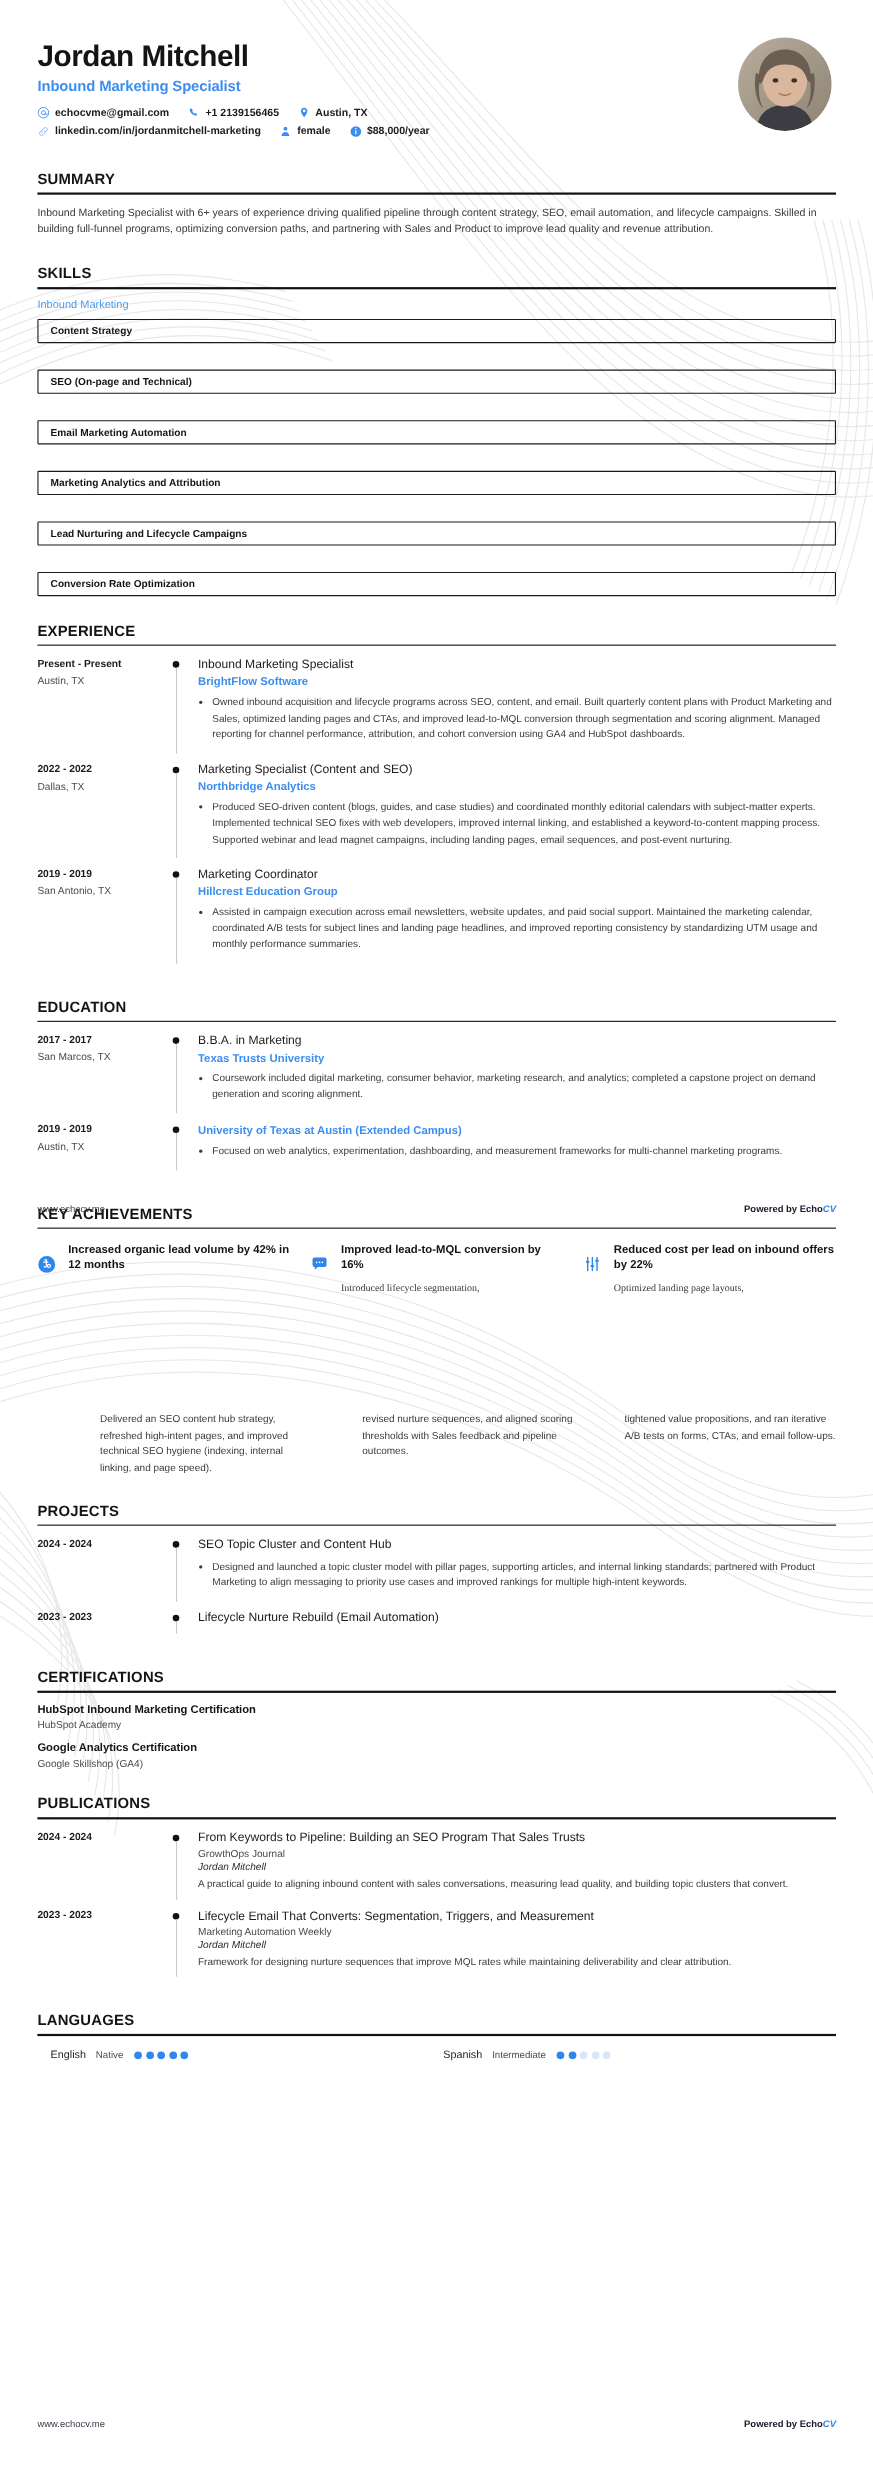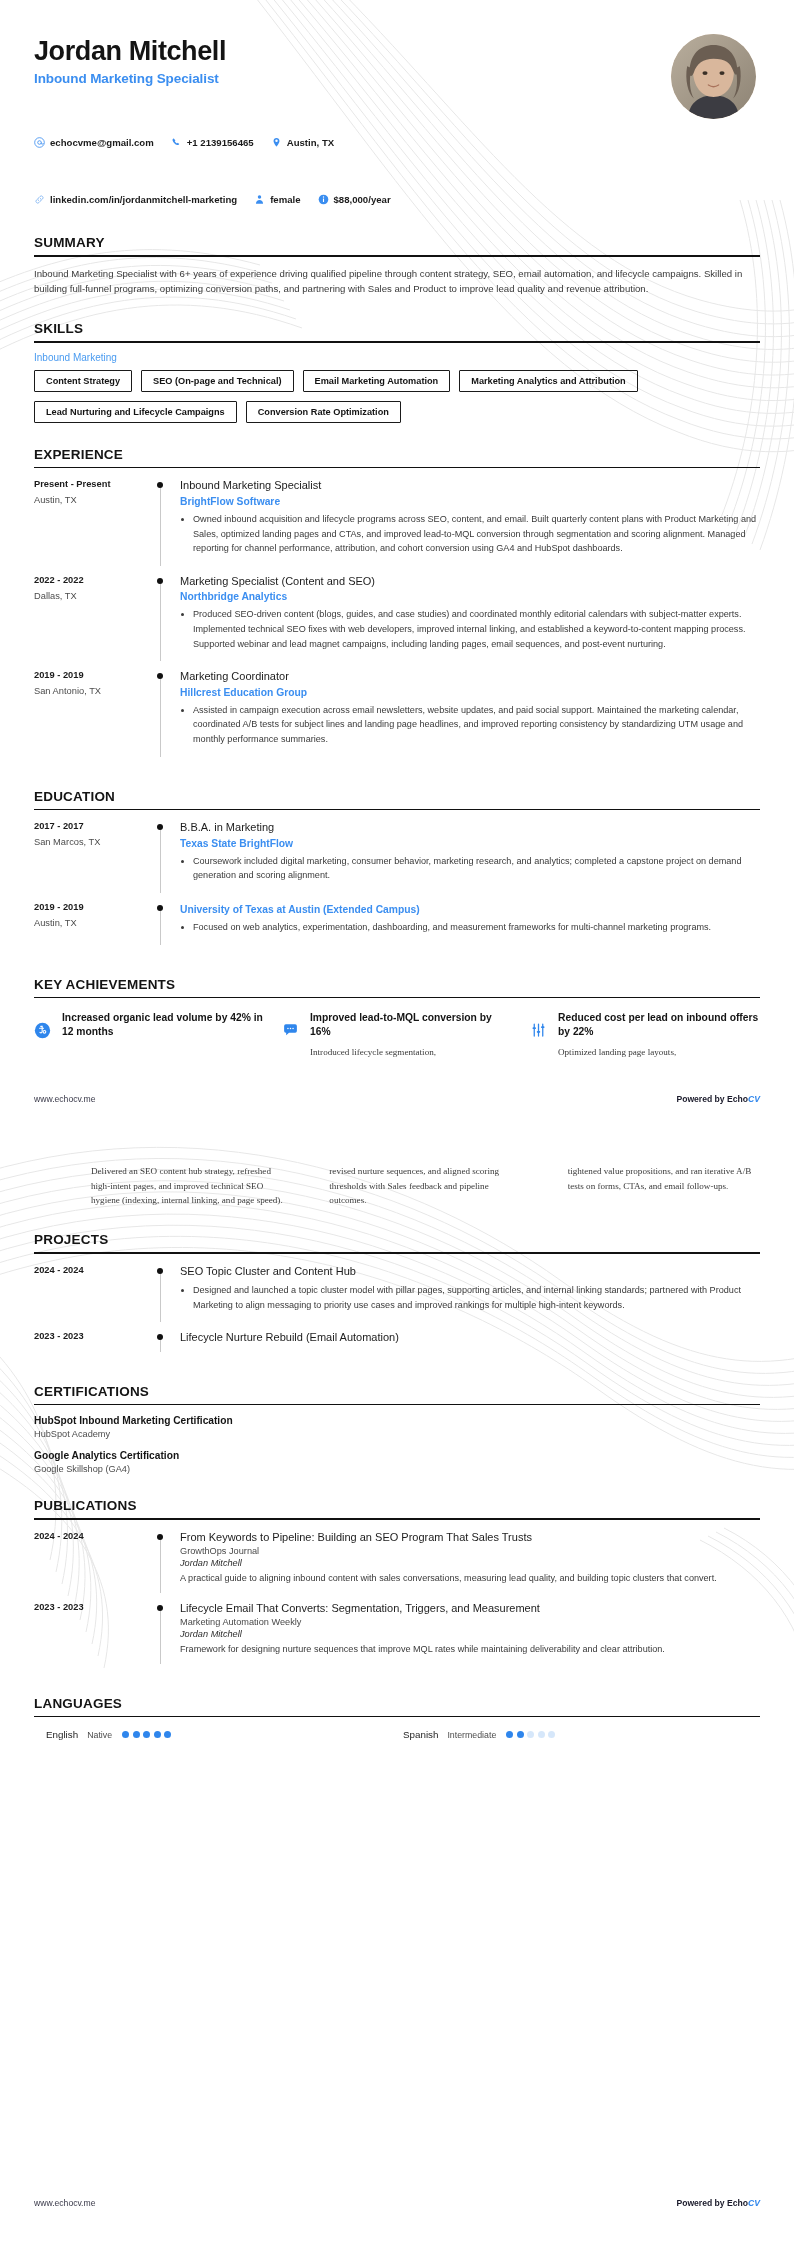--- a/index.html
+++ b/index.html
@@ -16,42 +16,42 @@
 
   .page { position:relative; z-index:2; width:794px; padding:0 34px; }
 
   
   .header { display:flex; justify-content:space-between; align-items:flex-start; padding-top:30px; }
   .header-left { padding-top:6px; }
   .name { font-size:27px; font-weight:700; letter-spacing:-0.4px; color:#141414; line-height:1.15; }
   .role { font-size:13.5px; font-weight:700; color:#3b8ef0; margin-top:4px; letter-spacing:-0.1px; }
   .contact-rows { margin-top:11px; }
   .contact-row { display:flex; align-items:center; flex-wrap:wrap; margin-bottom:6px; }
-  .contact-item { display:flex; align-items:center; margin-right:17px; font-size:9.6px; font-weight:700; color:#1b1b1b;margin-top:40px; }
+  .contact-item { display:flex; align-items:center; margin-right:17px; font-size:9.6px; font-weight:700; color:#1b1b1b; }
   .contact-item .ic { width:11px; height:11px; margin-right:5px; display:inline-flex; align-items:center; justify-content:center; flex:none; }
   .contact-item .ic svg { display:block; }
   .avatar {
     width:85px; height:85px; border-radius:50%; overflow:hidden; flex:none;
     margin-top:4px; margin-right:4px; background:#cbb9a5; position:relative;
   }
   .avatar svg { display:block; width:100%; height:100%; }
 
   
   .section { margin-top:24px; }
   .section-title {
     font-size:13.5px; font-weight:700; letter-spacing:0.2px; color:#141414;
     padding-bottom:5px; text-transform:uppercase;
   }
   .section-rule { height:1.6px; background:#111; width:100%; }
 
   .summary-text { font-size:9.6px; line-height:1.65; color:#3a3a3a; margin-top:9px; text-align:left; }
 
   
   .skill-group-name { font-size:10px; color:#4a9bf0; margin-top:9px; margin-bottom:7px; }
-  .chips { display:flex; flex-wrap:wrap; gap:9px 9px; }
+  .chips { display:flex; flex-wrap:wrap; gap:24px 9px;flex-direction:column; }
   .chip {
     border:1.1px solid #1a1a1a; padding:5px 11px; font-size:9.2px; font-weight:700;
     color:#141414; border-radius:1px; background:transparent; white-space:nowrap;
   }
 
   
   .entries { margin-top:10px; }
   .entry { display:flex; position:relative; }
   .entry-left { width:112px; flex:none; padding-top:1px; }
   .entry-date { font-size:9.3px; font-weight:700; color:#1b1b1b; }
@@ -75,21 +75,21 @@
   
   .ach-grid { display:flex; gap:18px; margin-top:13px; }
   .ach { display:flex; flex:1; gap:9px; }
   .ach-icon { width:19px; flex:none; padding-top:11px; }
   .ach-icon svg { display:block; }
   .ach-body { flex:1; }
   .ach-title { font-size:10.3px; font-weight:700; color:#141414; line-height:1.35; }
   .ach-desc { font-size:9.1px; line-height:1.62; color:#3a3a3a; margin-top:6px;font-family:Liberation Serif, serif; }
 
   .ach-spacer { height:104px; }
-  .ach-cont-grid { display:flex; gap:18px;font-family:Liberation Serif, serif; }
+  .ach-cont-grid { display:flex; gap:18px; }
   .ach-cont { flex:1; padding-left:28px; }
   .ach-cont:first-child { padding-left:57px; }
   .ach-cont-text { font-size:9.1px; line-height:1.62; color:#3a3a3a; }
 
   
   .certs { margin-top:10px; }
   .cert { margin-bottom:11px; }
   .cert-name { font-size:10.2px; font-weight:700; color:#141414; }
   .cert-issuer { font-size:9.2px; color:#4c4c4c; margin-top:3px; }
 
@@ -375,21 +375,21 @@
         <div class="entry-left">
           <div class="entry-date">2017 - 2017</div>
           <div class="entry-loc">San Marcos, TX</div>
         </div>
         <div class="entry-mid">
             <span class="dot"></span>
             <span class="line"></span>
           </div>
         <div class="entry-right">
           <div class="entry-title">B.B.A. in Marketing</div>
-          <div class="entry-org">Texas State BrightFlow</div>
+          <div class="entry-org">Texas Trusts University</div>
           <ul class="entry-bullets">
             <li>Coursework included digital marketing, consumer behavior, marketing research, and analytics; completed a capstone project on demand generation and scoring alignment.</li>
           </ul>
         </div>
       </div>
 
       <div class="entry">
         <div class="entry-left">
           <div class="entry-date">2019 - 2019</div>
           <div class="entry-loc">Austin, TX</div>

